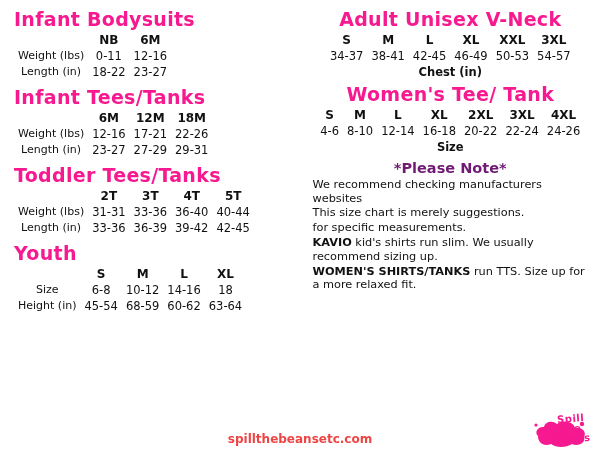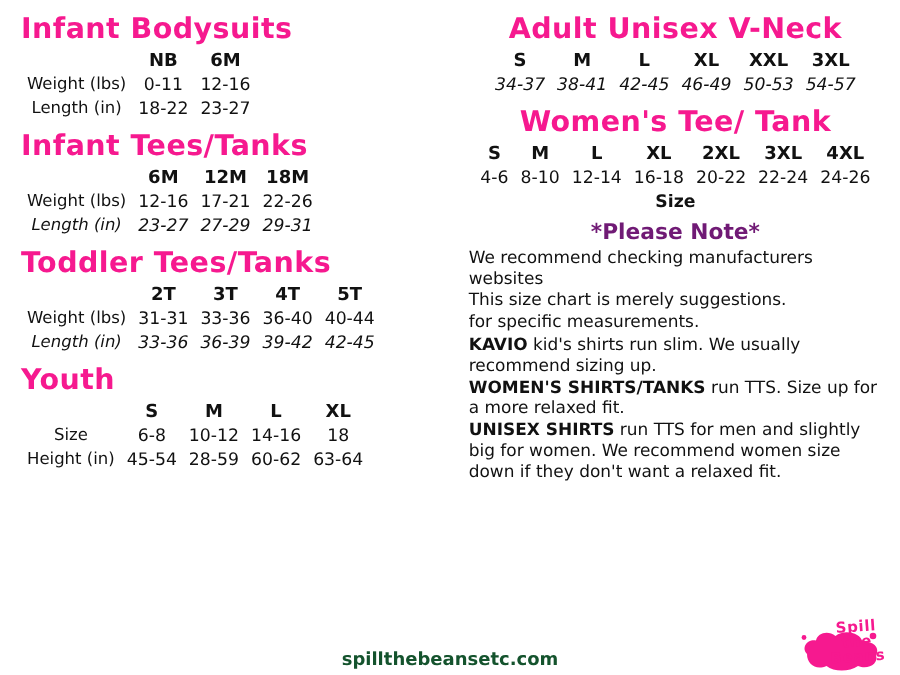--- a/index.html
+++ b/index.html
@@ -56,21 +56,21 @@
   table.chart th {
     font-weight: bold;
     font-size: 12px;
   }
   td.rowlabel, th.rowlabel {
     text-align: left;
     font-weight: bold;
     font-size: 11px;
     padding-right: 6px;
   }
-  .italic-row td { font-style: italic; }
+  .italic-row td { }
 
   
   .sec { margin-bottom: 8px; }
   .sec-adult { margin-bottom: 6px; }
 
   .axis-caption {
     text-align: center;
     font-size: 11.5px;
     font-weight: bold;
     color: #111;
@@ -93,21 +93,21 @@
   .note-body p { margin: 0 0 1px 0; }
   .note-body .lead { font-weight: bold; }
 
   .footer {
     position: absolute;
     left: 0;
     bottom: 4px;
     width: 600px;
     text-align: center;
     font-size: 12px;
-    color: #14532d;
+    color: #ef4444;
     font-weight: bold;
   }
   .logo {
     position: absolute;
     right: 8px;
     bottom: 2px;
     width: 62px;
     height: 44px;
   }
   .logo-text {
@@ -229,21 +229,21 @@
         <tr>
           <td class="rowlabel">Size</td>
           <td>6-8</td>
           <td>10-12</td>
           <td>14-16</td>
           <td>18</td>
         </tr>
         <tr>
           <td class="rowlabel">Height (in)</td>
           <td>45-54</td>
-          <td>28-59</td>
+          <td>68-59</td>
           <td>60-62</td>
           <td>63-64</td>
         </tr>
       </tbody>
         </table>
     </div>
 
   </div>
 
   <div class="col col-right">
@@ -265,20 +265,21 @@
             <td>34-37</td>
             <td>38-41</td>
             <td>42-45</td>
             <td>46-49</td>
             <td>50-53</td>
             <td>54-57</td>
           </tr>
         </tbody>
           </table>
       </div>
+      <div class="axis-caption">Chest (in)</div>
     </div>
 
     <div class="sec-adult">
       <div class="sec-title center">Women's Tee/ Tank</div>
       <div class="center-block">
         <table class="chart">
           <tbody>
               <tr>
             <th>S</th>
             <th>M</th>
@@ -304,21 +305,20 @@
     </div>
 
     <div>
       <div class="note-title">*Please Note*</div>
       <div class="note-body">
         <p>We recommend checking manufacturers websites</p>
         <p>This size chart is merely suggestions.</p>
         <p>for specific measurements.</p>
         <p><span class="lead">KAVIO</span><span> kid's shirts run slim. We usually recommend sizing up.</span></p>
         <p><span class="lead">WOMEN'S SHIRTS/TANKS</span><span> run TTS. Size up for a more relaxed fit.</span></p>
-        <p><span class="lead">UNISEX SHIRTS</span><span> run TTS for men and slightly big for women. We recommend women size down if they don't want a relaxed fit.</span></p>
       </div>
     </div>
 
   </div>
 
   <div class="footer">spillthebeansetc.com</div>
 
   <div class="logo">
     <svg class="splat" viewBox="0 0 56 30">
       <path d="M6 18 C2 14 6 8 12 9 C13 4 20 2 25 6 C31 1 42 4 43 10 C50 9 55 14 52 19 C54 24 47 29 40 26 C34 30 24 30 19 26 C12 29 6 25 6 18 Z" fill="#f6198f"></path>

